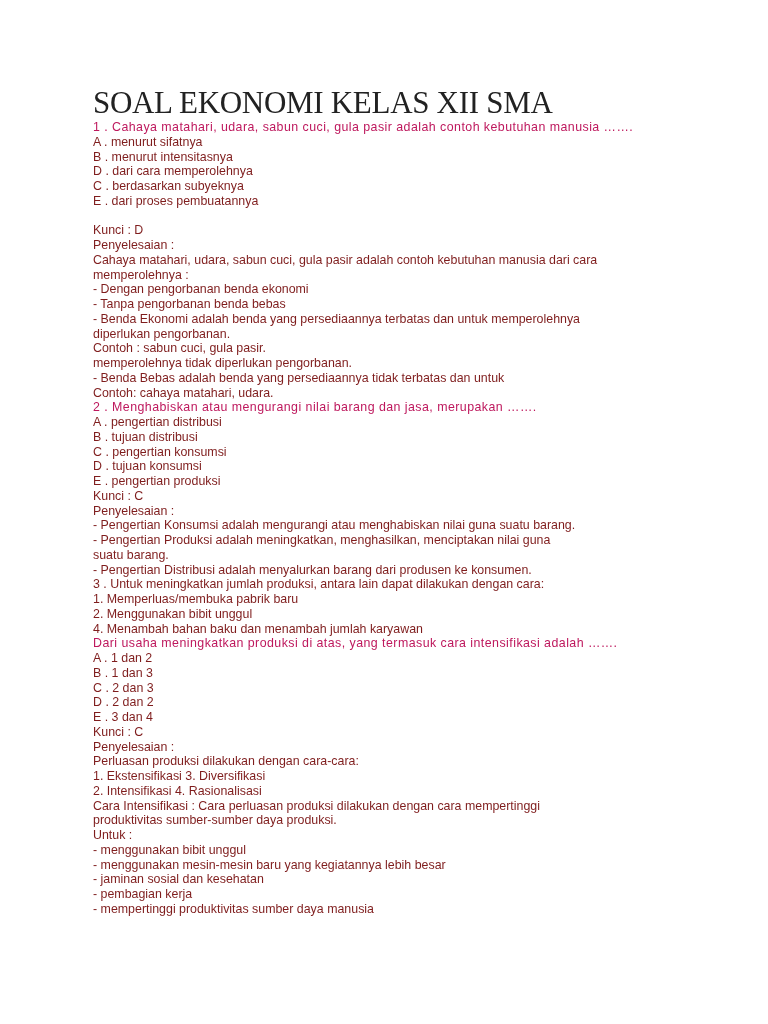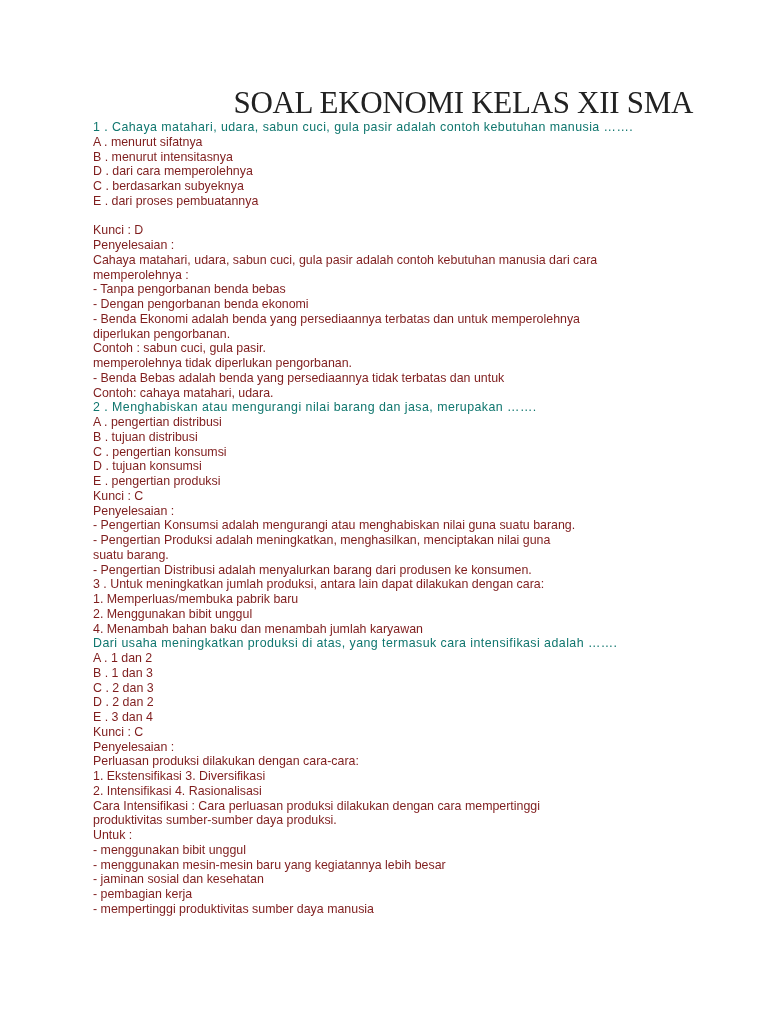--- a/index.html
+++ b/index.html
@@ -22,32 +22,31 @@
     }
     .title {
       font-family: "Liberation Serif", "DejaVu Serif", serif;
       font-size: 31px;
       line-height: 34px;
       font-weight: normal;
       color: #222222;
       letter-spacing: -0.3px;
       margin: 0 0 0 0;
       white-space: nowrap;
-      text-align: right;
     }
     .line {
       font-family: "Liberation Sans", "DejaVu Sans", sans-serif;
       font-size: 12.4px;
       line-height: 14.75px;
       white-space: nowrap;
       color: #7f1d1d;
     }
     .line.q {
       letter-spacing: 0.45px;
-      color: #0f766e;
+      color: #be185d;
     }
     .blank {
       height: 14.75px;
     }
   </style>
 </head>
 <body>
 
 <div class="page">
   <h1 class="title">SOAL EKONOMI KELAS XII SMA</h1>
@@ -56,22 +55,22 @@
       <div class="line">A . menurut sifatnya</div>
       <div class="line">B . menurut intensitasnya</div>
       <div class="line">D . dari cara memperolehnya</div>
       <div class="line">C . berdasarkan subyeknya</div>
       <div class="line">E . dari proses pembuatannya</div>
       <div class="blank"></div>
       <div class="line">Kunci : D</div>
       <div class="line">Penyelesaian :</div>
       <div class="line">Cahaya matahari, udara, sabun cuci, gula pasir adalah contoh kebutuhan manusia dari cara</div>
       <div class="line">memperolehnya :</div>
+      <div class="line">- Dengan pengorbanan benda ekonomi</div>
       <div class="line">- Tanpa pengorbanan benda bebas</div>
-      <div class="line">- Dengan pengorbanan benda ekonomi</div>
       <div class="line">- Benda Ekonomi adalah benda yang persediaannya terbatas dan untuk memperolehnya</div>
       <div class="line">diperlukan pengorbanan.</div>
       <div class="line">Contoh : sabun cuci, gula pasir.</div>
       <div class="line">memperolehnya tidak diperlukan pengorbanan.</div>
       <div class="line">- Benda Bebas adalah benda yang persediaannya tidak terbatas dan untuk</div>
       <div class="line">Contoh: cahaya matahari, udara.</div>
       <div class="line q">2 . Menghabiskan atau mengurangi nilai barang dan jasa, merupakan …….</div>
       <div class="line">A . pengertian distribusi</div>
       <div class="line">B . tujuan distribusi</div>
       <div class="line">C . pengertian konsumsi</div>

